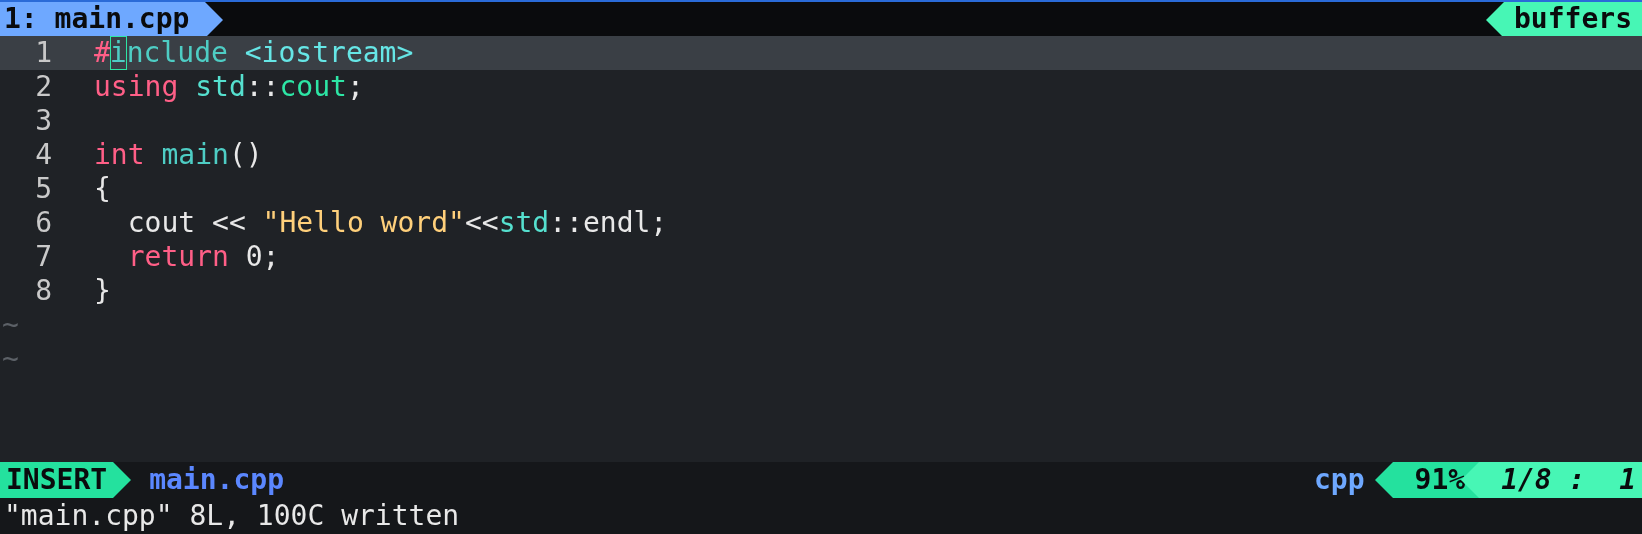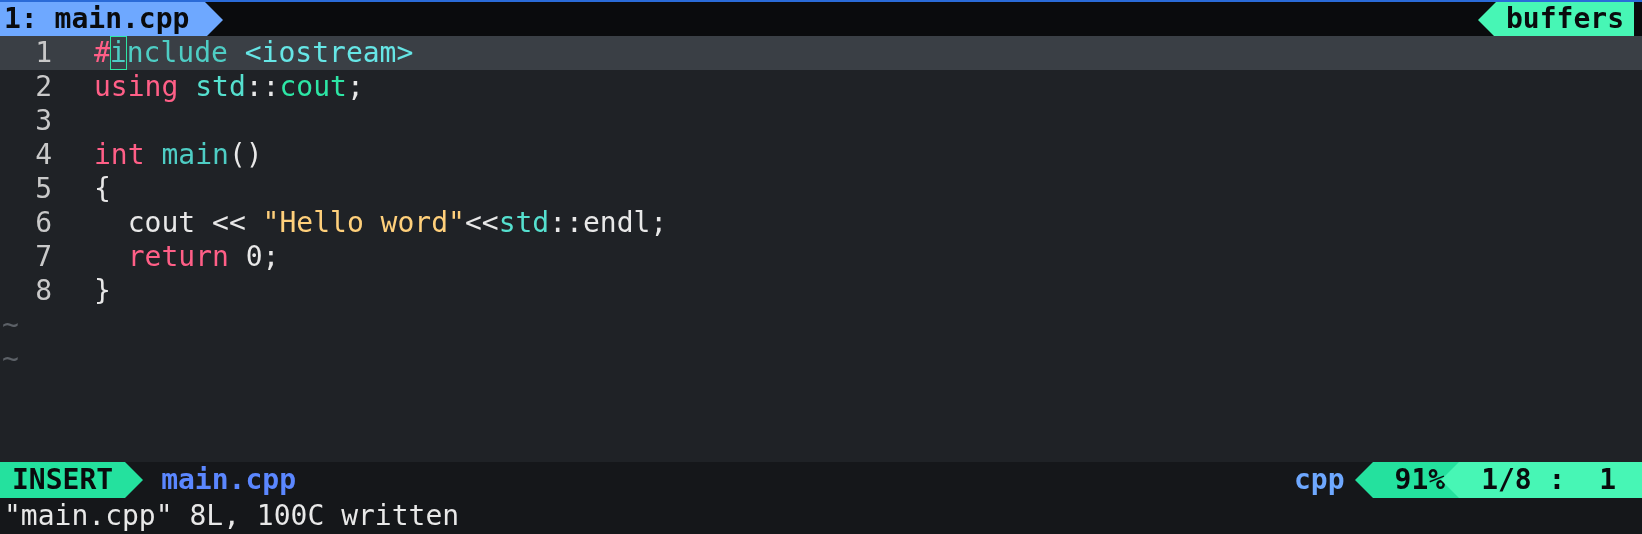--- a/index.html
+++ b/index.html
@@ -65,21 +65,21 @@
   .tab::after {
     content: "";
     position: absolute; right: -18px; top: 0; bottom: 0;
     width: 0; height: 0;
     border-top: 18px solid transparent;
     border-bottom: 18px solid transparent;
     border-left: 18px solid var(--blue-tab);
   }
   .buffers-tag {
     position: absolute;
-    right: 8px; top: 0; bottom: 0;
+    right: 0; top: 0; bottom: 0;
     background: var(--green-bg2);
     color: var(--black);
     padding: 0 10px;
     font-weight: 700;
     display: flex; align-items: center;
   }
   .buffers-tag::before {
     content: "";
     position: absolute; left: -18px; top: 0; bottom: 0;
     width: 0; height: 0;
@@ -152,21 +152,21 @@
     height: 36px;
     background: var(--status-bg);
     display: flex;
     align-items: stretch;
     position: relative;
     font-weight: 700;
   }
   .seg-mode {
     background: var(--green-bg);
     color: var(--black);
-    padding: 0 12px;
+    padding: 0 6px;
     display: flex; align-items: center;
     position: relative;
   }
   .seg-mode::after {
     content: "";
     position: absolute; right: -18px; top: 0; bottom: 0;
     border-top: 18px solid transparent;
     border-bottom: 18px solid transparent;
     border-left: 18px solid var(--green-bg);
   }
@@ -193,23 +193,24 @@
     content: "";
     position: absolute; left: -18px; top: 0; bottom: 0;
     border-top: 18px solid transparent;
     border-bottom: 18px solid transparent;
     border-right: 18px solid var(--green-bg);
   }
   .seg-pos {
     background: var(--green-bg2);
     color: var(--black);
     display: flex; align-items: center;
-    padding: 0 26px 0 22px;
-    white-space: pre;
-    position: relative;
+    padding: 0 6px 0 22px;
+    white-space: pre;
+    position: relative;
+    font-style: italic;
   }
   .seg-pos::before {
     content: "";
     position: absolute; left: -18px; top: 0; bottom: 0;
     border-top: 18px solid transparent;
     border-bottom: 18px solid transparent;
     border-right: 18px solid var(--green-bg2);
   }
 
   

